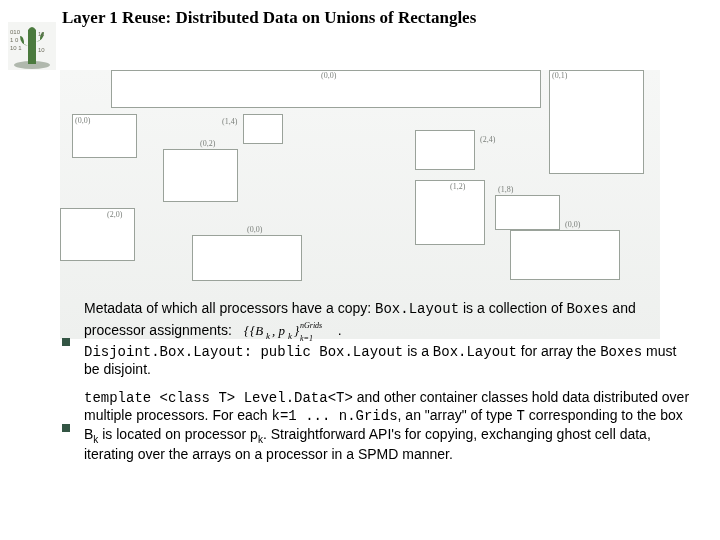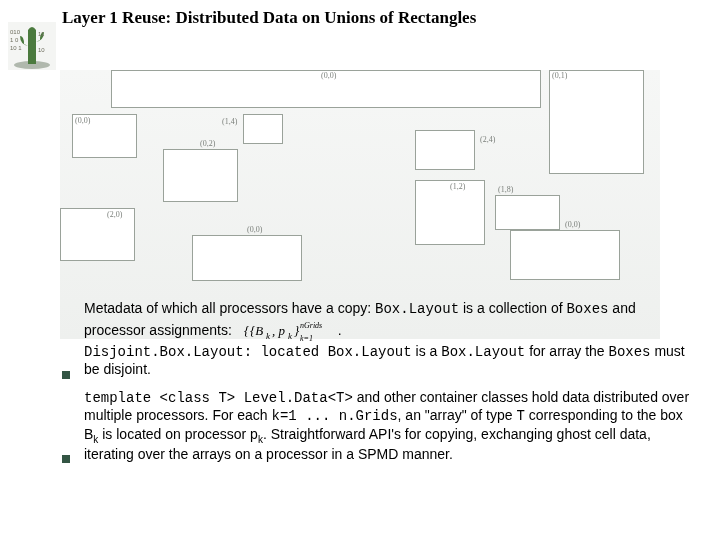--- a/index.html
+++ b/index.html
@@ -66,21 +66,21 @@
   .bullets {
     position: absolute;
     left: 62px;
     top: 300px;
     width: 630px;
     font-size: 14px;
     line-height: 1.25;
   }
   .bullet {
     display: flex;
-    align-items: flex-end;
+    align-items: center;
     margin-bottom: 10px;
   }
   .bullet .marker {
     flex: 0 0 auto;
     width: 8px;
     height: 8px;
     background: #335544;
     margin-top: 5px;
     margin-right: 14px;
   }
@@ -150,21 +150,21 @@
         <span>Metadata of which all processors have a copy: </span><span class="code">Box.Layout</span><span> is a collection of </span><span class="code">Boxes</span><span> and processor assignments: </span><span class="formula"><svg width="90" height="24" style="vertical-align:middle">
           <text x="2" y="16" font-family="Times New Roman" font-size="13" font-style="italic">{</text>
           <text x="8" y="16" font-family="Times New Roman" font-size="13" font-style="italic">{B</text>
           <text x="24" y="20" font-family="Times New Roman" font-size="9" font-style="italic">k</text>
           <text x="30" y="16" font-family="Times New Roman" font-size="13" font-style="italic">, p</text>
           <text x="46" y="20" font-family="Times New Roman" font-size="9" font-style="italic">k</text>
           <text x="52" y="16" font-family="Times New Roman" font-size="13" font-style="italic">}</text>
           <text x="58" y="9" font-family="Times New Roman" font-size="8" font-style="italic">nGrids</text>
           <text x="58" y="22" font-family="Times New Roman" font-size="8" font-style="italic">k=1</text>
         </svg></span><span>.</span><br>
-        <span class="code">Disjoint.Box.Layout: located Box.Layout</span><span> is a </span><span class="code">Box.Layout</span><span> for array the </span><span class="code">Boxes</span><span> must be disjoint.</span>
+        <span class="code">Disjoint.Box.Layout: public Box.Layout</span><span> is a </span><span class="code">Box.Layout</span><span> for array the </span><span class="code">Boxes</span><span> must be disjoint.</span>
       </div>
     </div>
 
     <div class="bullet">
       <div class="marker"></div>
       <div class="text">
         <span class="code">template &lt;class T&gt; Level.Data&lt;T&gt;</span><span> and other container classes hold data distributed over multiple processors. For each </span><span class="code">k=1 ... n.Grids</span><span>, an "array" of type </span><span class="code">T</span><span> corresponding to the box B</span><span class="sub">k</span><span> is located on processor p</span><span class="sub">k</span><span>. Straightforward API's for copying, exchanging ghost cell data, iterating over the arrays on a processor in a SPMD manner.</span>
       </div>
     </div>
 

